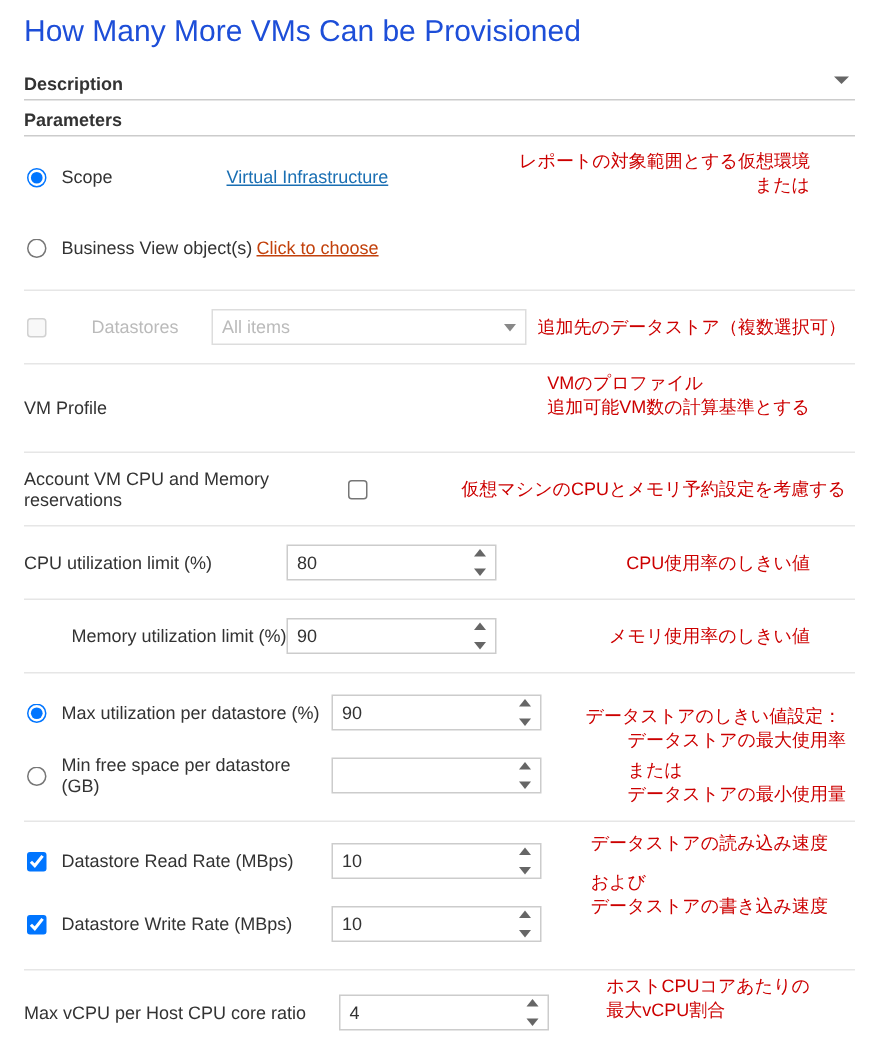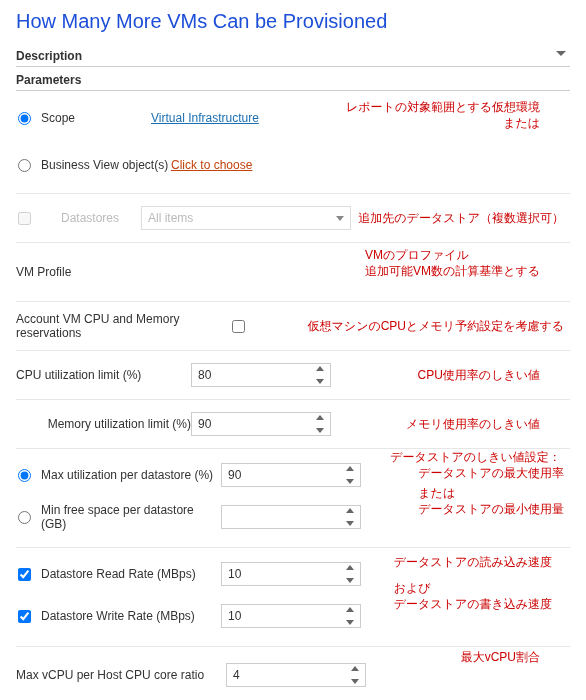--- a/index.html
+++ b/index.html
@@ -114,20 +114,21 @@
     color: #c00;
     font-size: 12px;
     line-height: 1.35;
     white-space: nowrap;
   }
   .note-block {
     color: #c00;
     font-size: 12px;
     line-height: 1.35;
     flex: 1 1 auto;
+    margin-top: 20px;
   }
 </style>
 </head>
 <body>
 
 <h1>How Many More VMs Can be Provisioned</h1>
 
 <div class="section-header">
   <span>Description</span>
   <span class="caret"></span>
@@ -275,17 +276,18 @@
   <div class="row border" style="min-height:44px;">
     <span class="label" style="width:210px;">Max vCPU per Host CPU core ratio</span>
     <div class="num">
       <span>4</span>
       <span class="spin">
           <span class="up"></span>
           <span class="down"></span>
         </span>
     </div>
     <div class="note" style="right:30px; top:2px;">
+      <div>ホストCPUコアあたりの</div>
       <div>最大vCPU割合</div>
     </div>
   </div>
 
 </div>
 
 </body></html>

